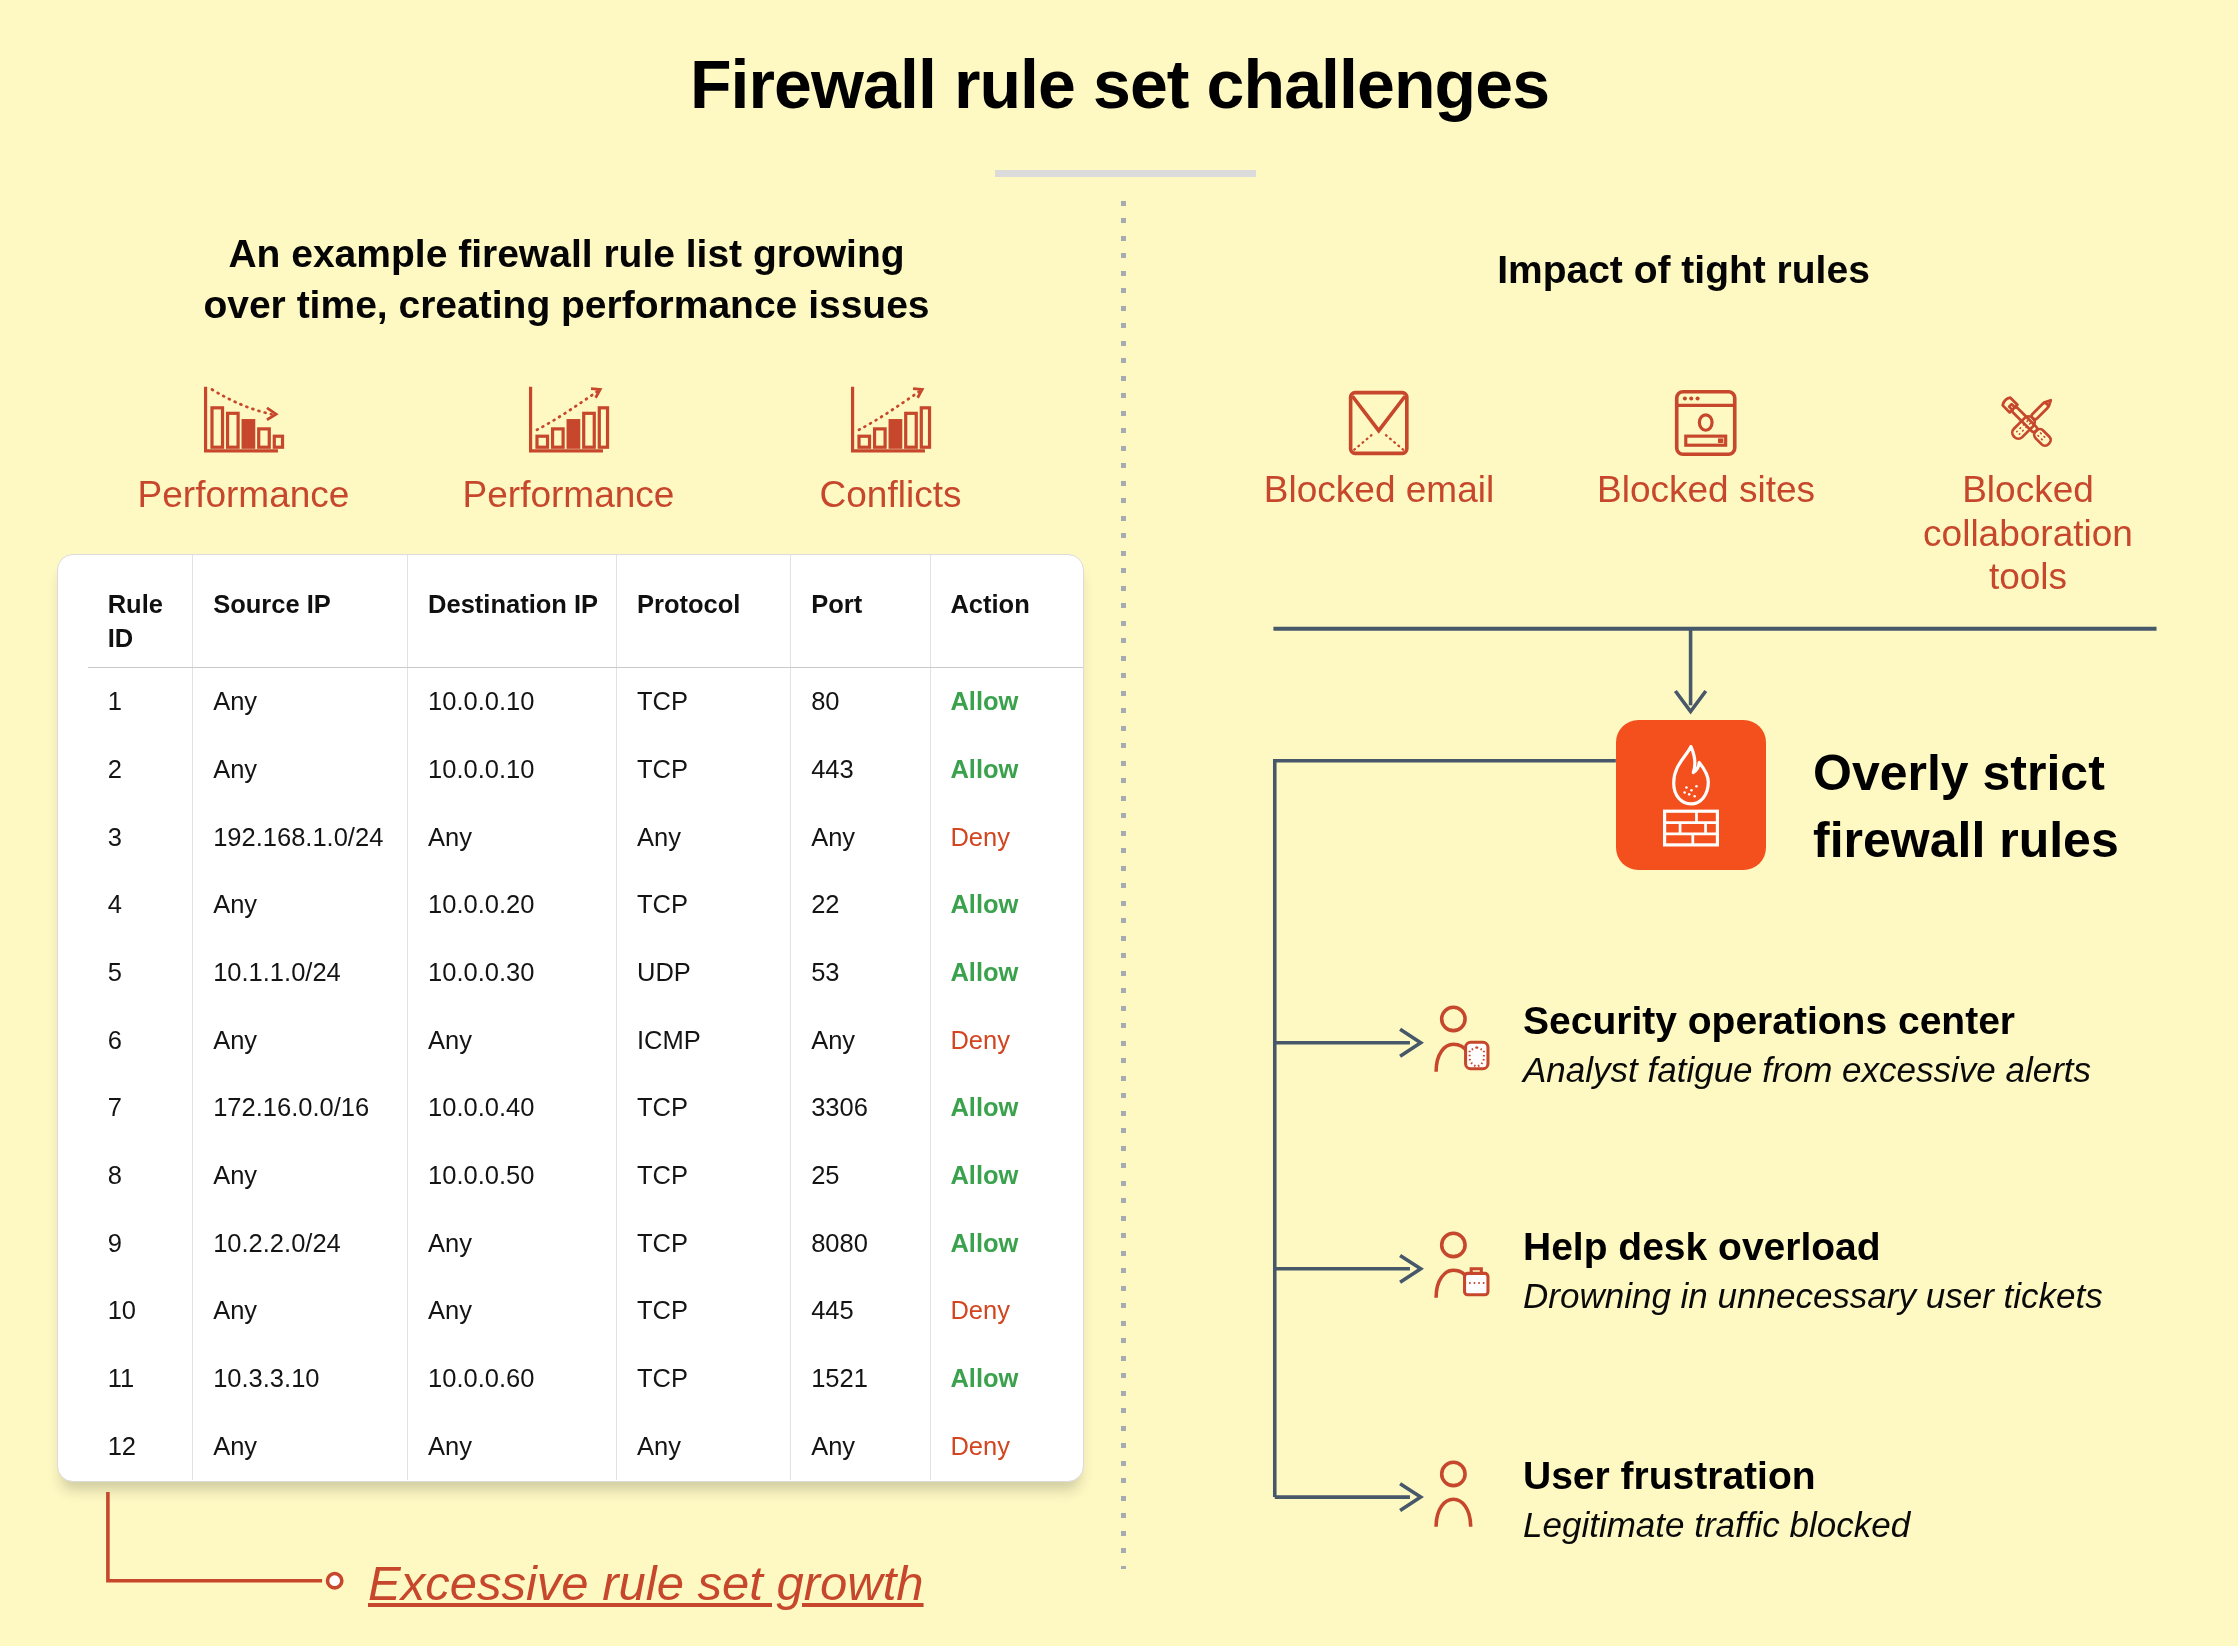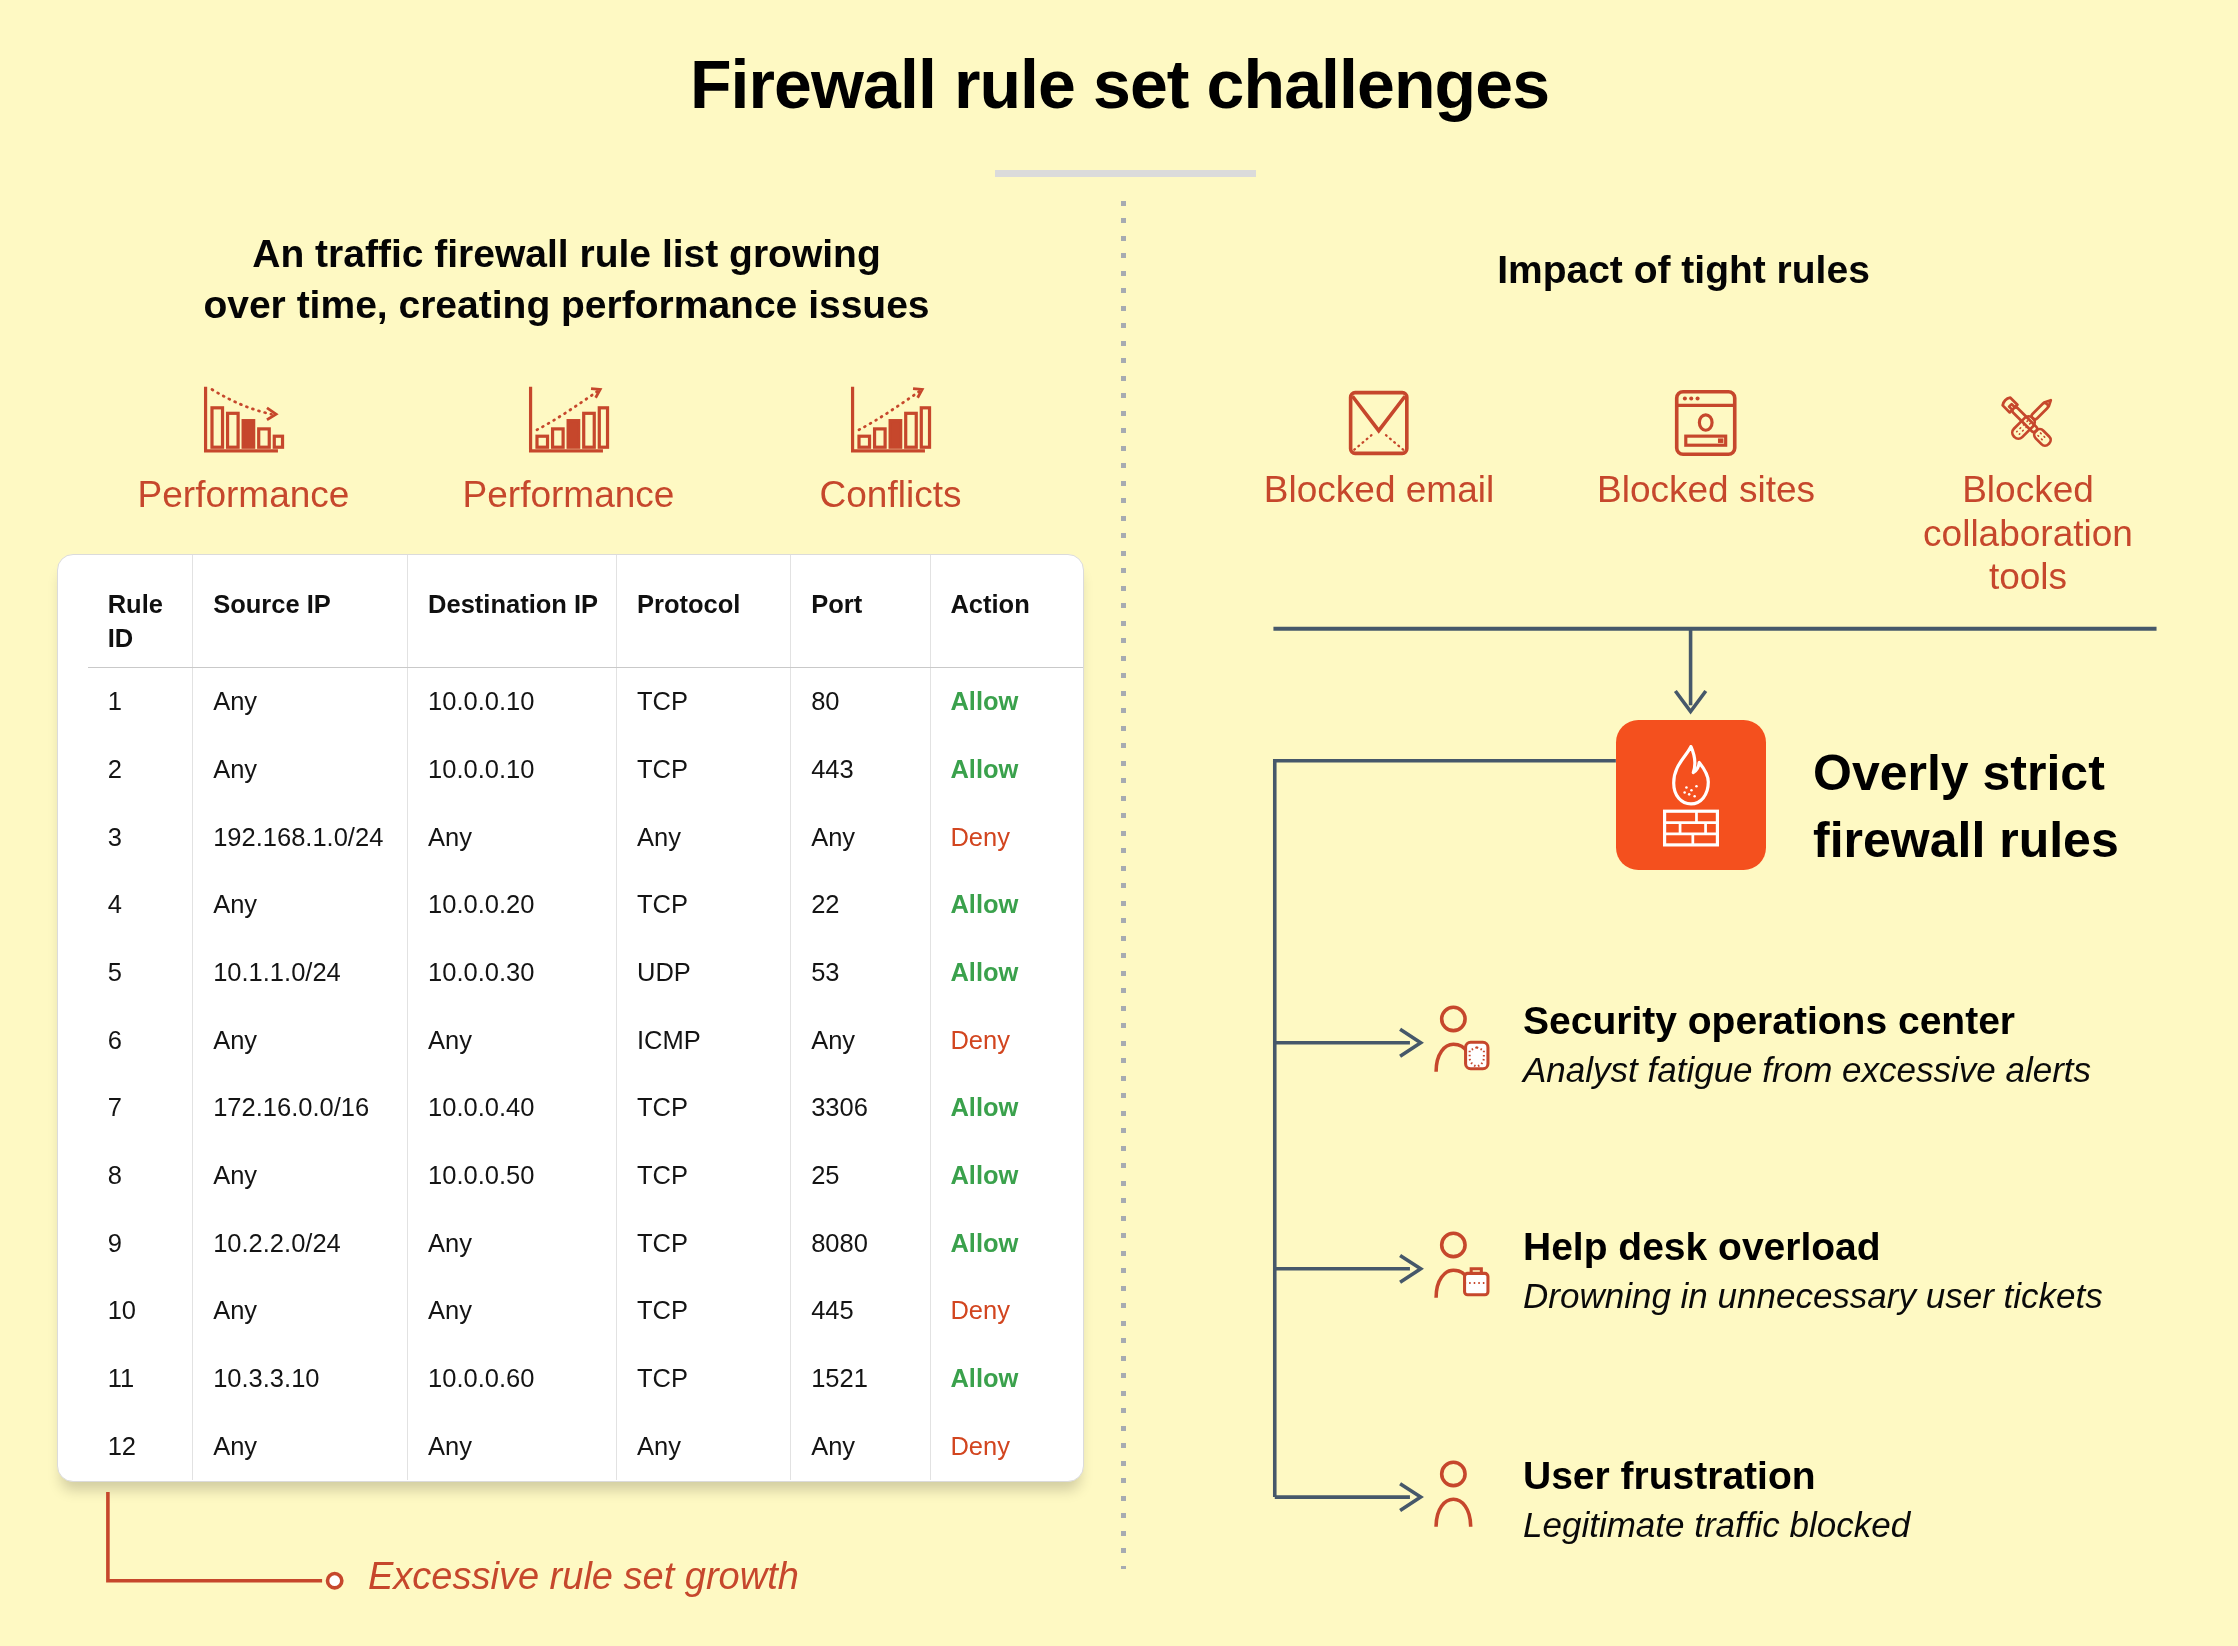--- a/index.html
+++ b/index.html
@@ -37,22 +37,22 @@
   .th:last-child{border-right:none;}
   .tbody{display:grid;grid-auto-rows:1fr;height:calc(100% - 114px);}
   .tr{display:grid;grid-template-columns:10.6% 21.6% 21% 17.5% 14% 15.3%;}
   .td{display:flex;align-items:center;padding-left:19.7px;font-size:25.5px;color:#141414;
     border-right:0.9px solid #E2E2E2;}
   .td:last-child{border-right:none;}
   .td.allow{color:var(--allow);font-weight:bold;}
   .td.deny{color:var(--deny);}
 
   .annotation-connector{position:absolute;left:89px;top:1492px;overflow:visible;}
-  .annotation-text{position:absolute;left:368px;top:1555px;font-size:38px;font-style:italic;
-    font-weight:500;color:var(--accent);}
+  .annotation-text{position:absolute;left:368px;top:1555px;font-size:49px;font-style:italic;
+    font-weight:500;color:var(--accent);text-decoration:underline;}
 
   .blocked-col{position:absolute;top:389px;width:278px;text-align:center;}
   .blocked-col svg{height:68px;display:inline-block;}
   .blocked-label{margin-top:9px;font-size:37px;font-weight:500;line-height:1.18;color:var(--accent);}
 
   .flow-connectors{position:absolute;left:1119px;top:604px;overflow:visible;}
 
   .firewall-box{position:absolute;left:1616px;top:720px;width:150px;height:150px;
     border-radius:22.4px;background:var(--firewall);display:flex;align-items:center;justify-content:center;}
   .cause-title{position:absolute;left:1813px;top:740px;width:367px;
@@ -71,21 +71,21 @@
 <body>
 
 <div class="canvas">
 
   <div class="page-title">Firewall rule set challenges</div>
   <div class="title-bar"></div>
 
   <div class="divider"></div>
 
   <div class="section-heading left-heading">
-    <div>An traffic firewall rule list growing</div>
+    <div>An example firewall rule list growing</div>
     <div>over time, creating performance issues</div>
   </div>
 
   <div class="metric" style="left:87px">
     <svg viewBox="0 0 185 155" fill="none" stroke="#C6472C">
       <path d="M10 6 V146 H168" stroke-width="7"></path>
       <rect x="24" y="52" width="23" height="86" stroke-width="7"></rect>
       <rect x="58" y="64" width="23" height="74" stroke-width="7"></rect>
       <rect x="92" y="80" width="23" height="58" stroke-width="7" fill="#C6472C"></rect>
       <rect x="126" y="98" width="23" height="40" stroke-width="7"></rect>

